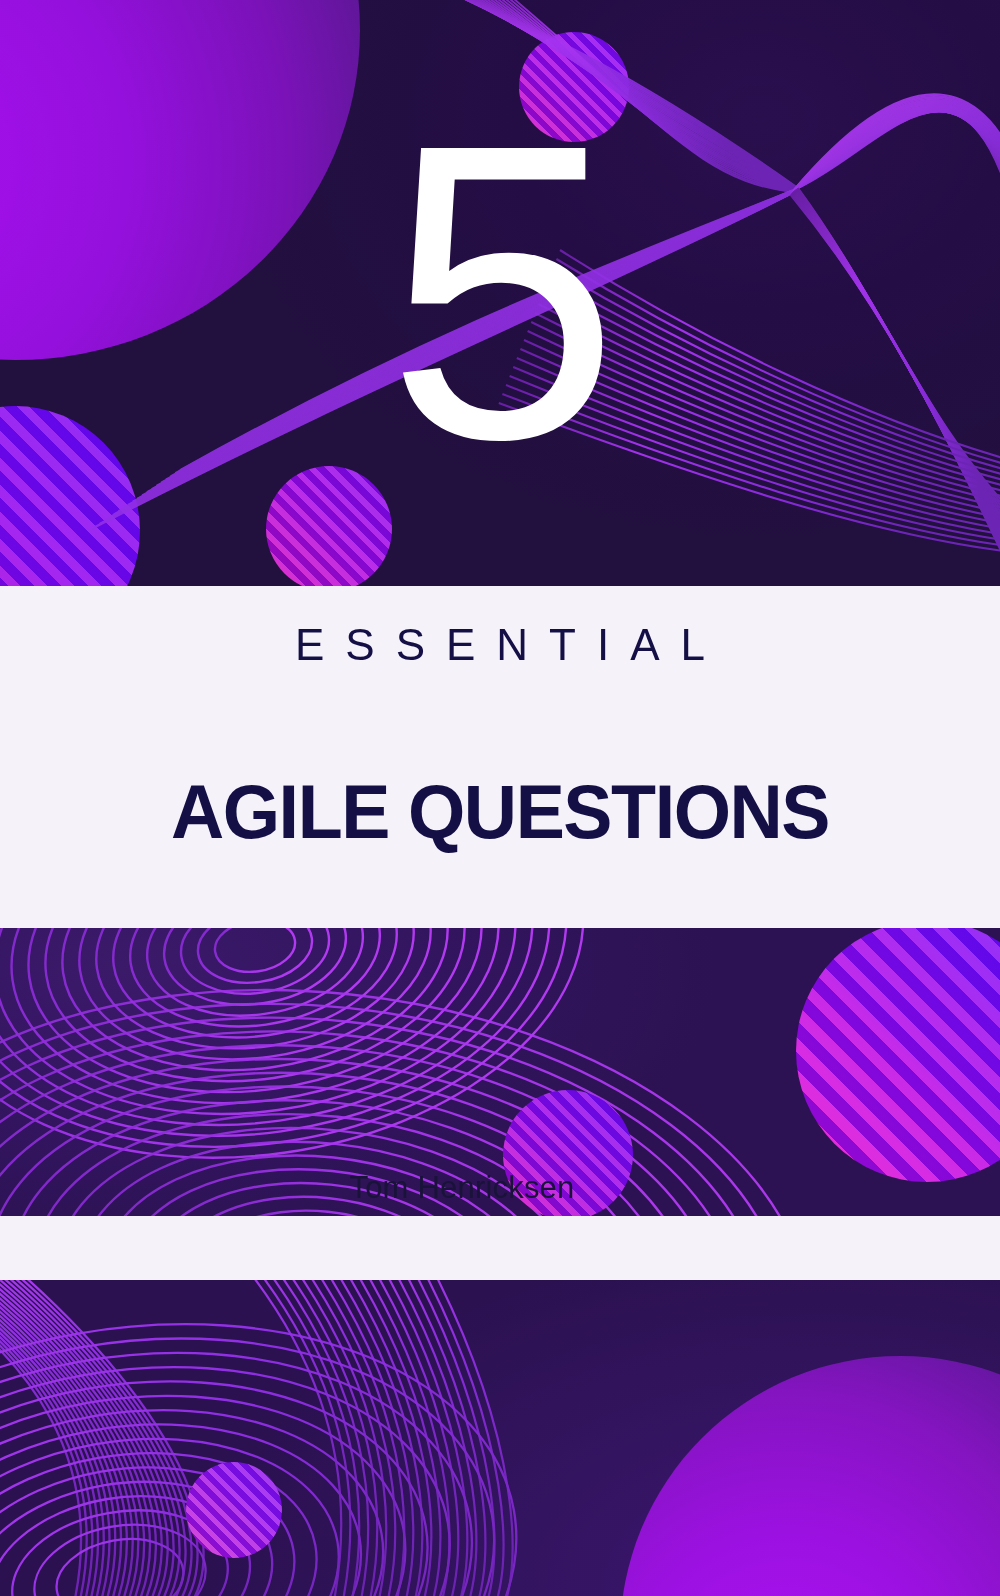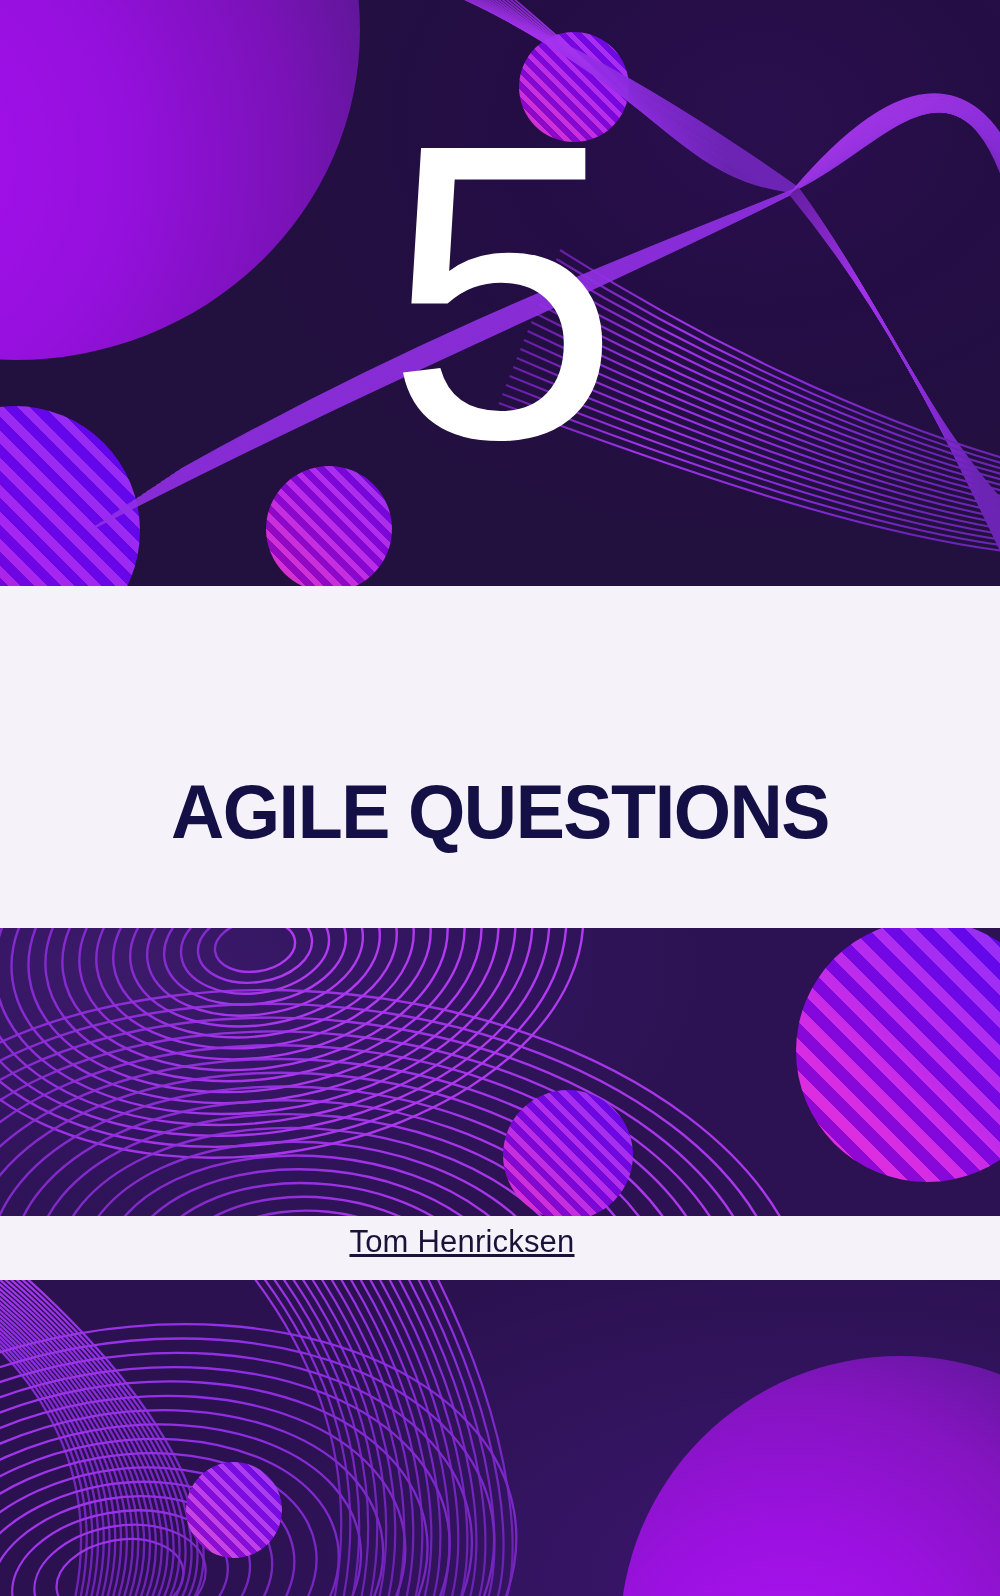--- a/index.html
+++ b/index.html
@@ -98,29 +98,28 @@
     font-size: 76px;
     font-weight: 700;
     letter-spacing: -1.5px;
     color: #141046;
     transform: scaleX(0.97);
   }
 
   #author {
     position: absolute;
     left: 0;
-    top: 1224px;
+    top: 1170px;
     width: 924px;
     text-align: center;
     font-family: "Liberation Sans", sans-serif;
     font-size: 31px;
     font-weight: 400;
     letter-spacing: 0.2px;
     color: #191339;
-    text-decoration: underline;
   }
 
   
   .blob {
     position: absolute;
     border-radius: 50%;
   }
 
   .striped {
     position: absolute;
@@ -467,16 +466,17 @@
                     rgba(0,0,0,0) 0px, rgba(0,0,0,0) 5px,
                     #b035ef 5px, #b035ef 11px),
                   linear-gradient(45deg,#d849d8 0%, #b23cee 60%, #9e3bf2 100%);
                 background-blend-mode: multiply, normal;"></div>
   </div>
 
   <div class="white-band" id="title-band"></div>
   <div class="white-band" id="author-band"></div>
 
   <div id="numeral">5</div>
+  <div id="eyebrow">ESSENTIAL</div>
   <div id="title">AGILE QUESTIONS</div>
   <div id="author">Tom Henricksen</div>
 
 </div>
 
 </body></html>

